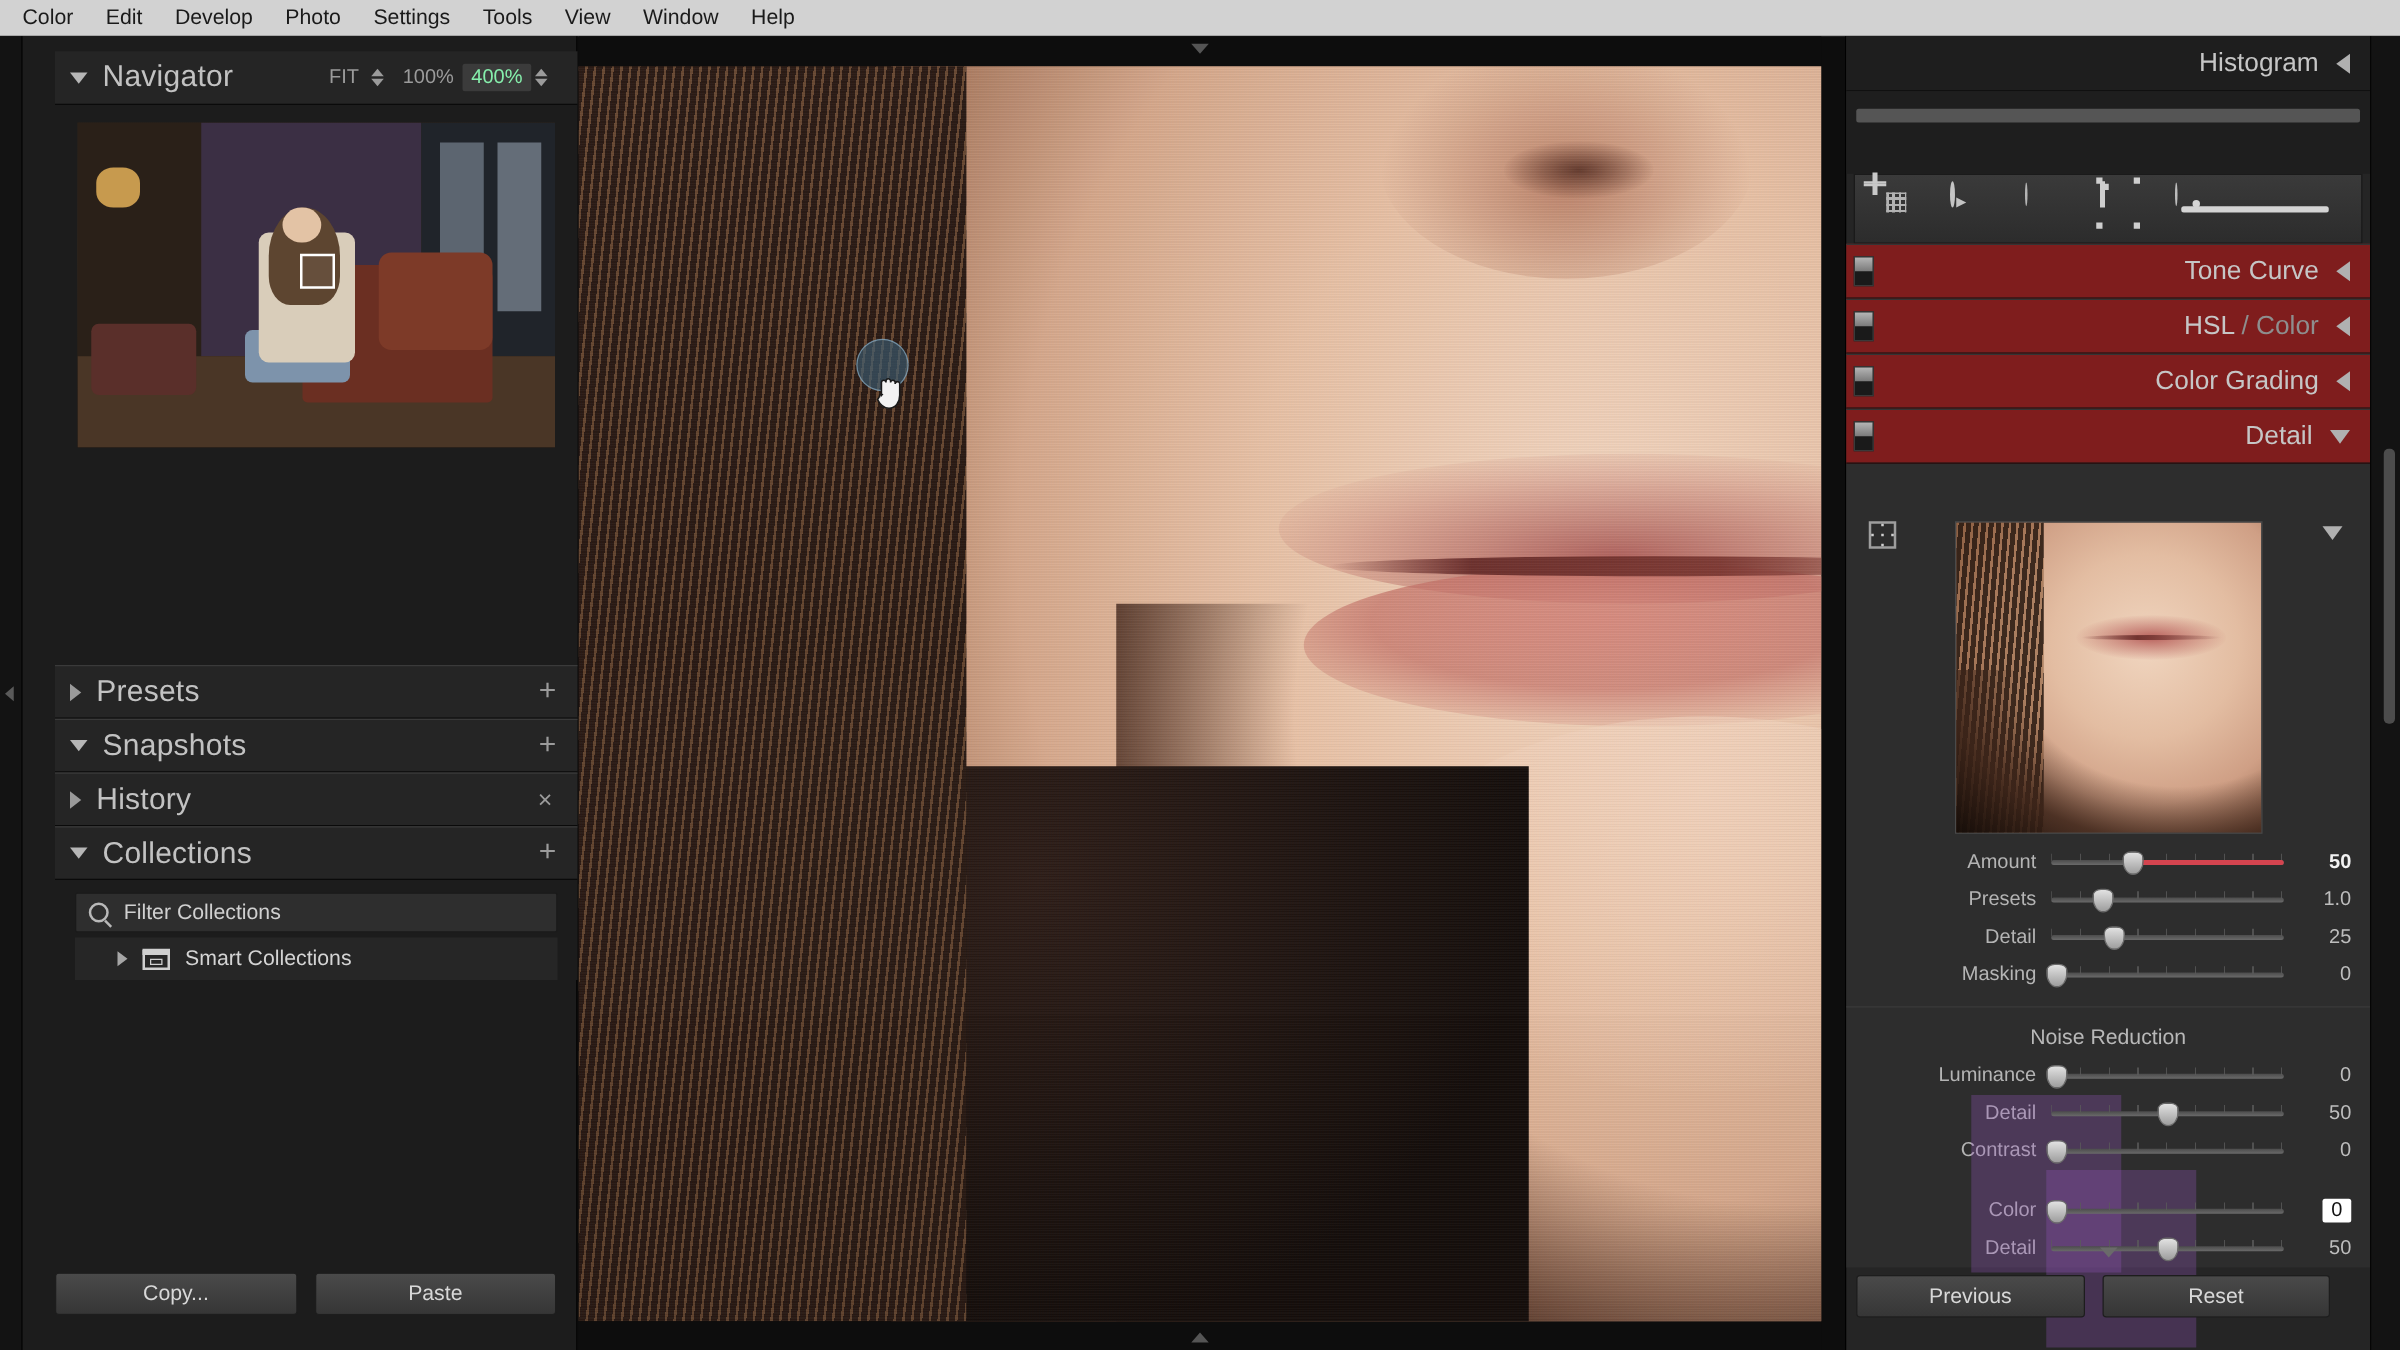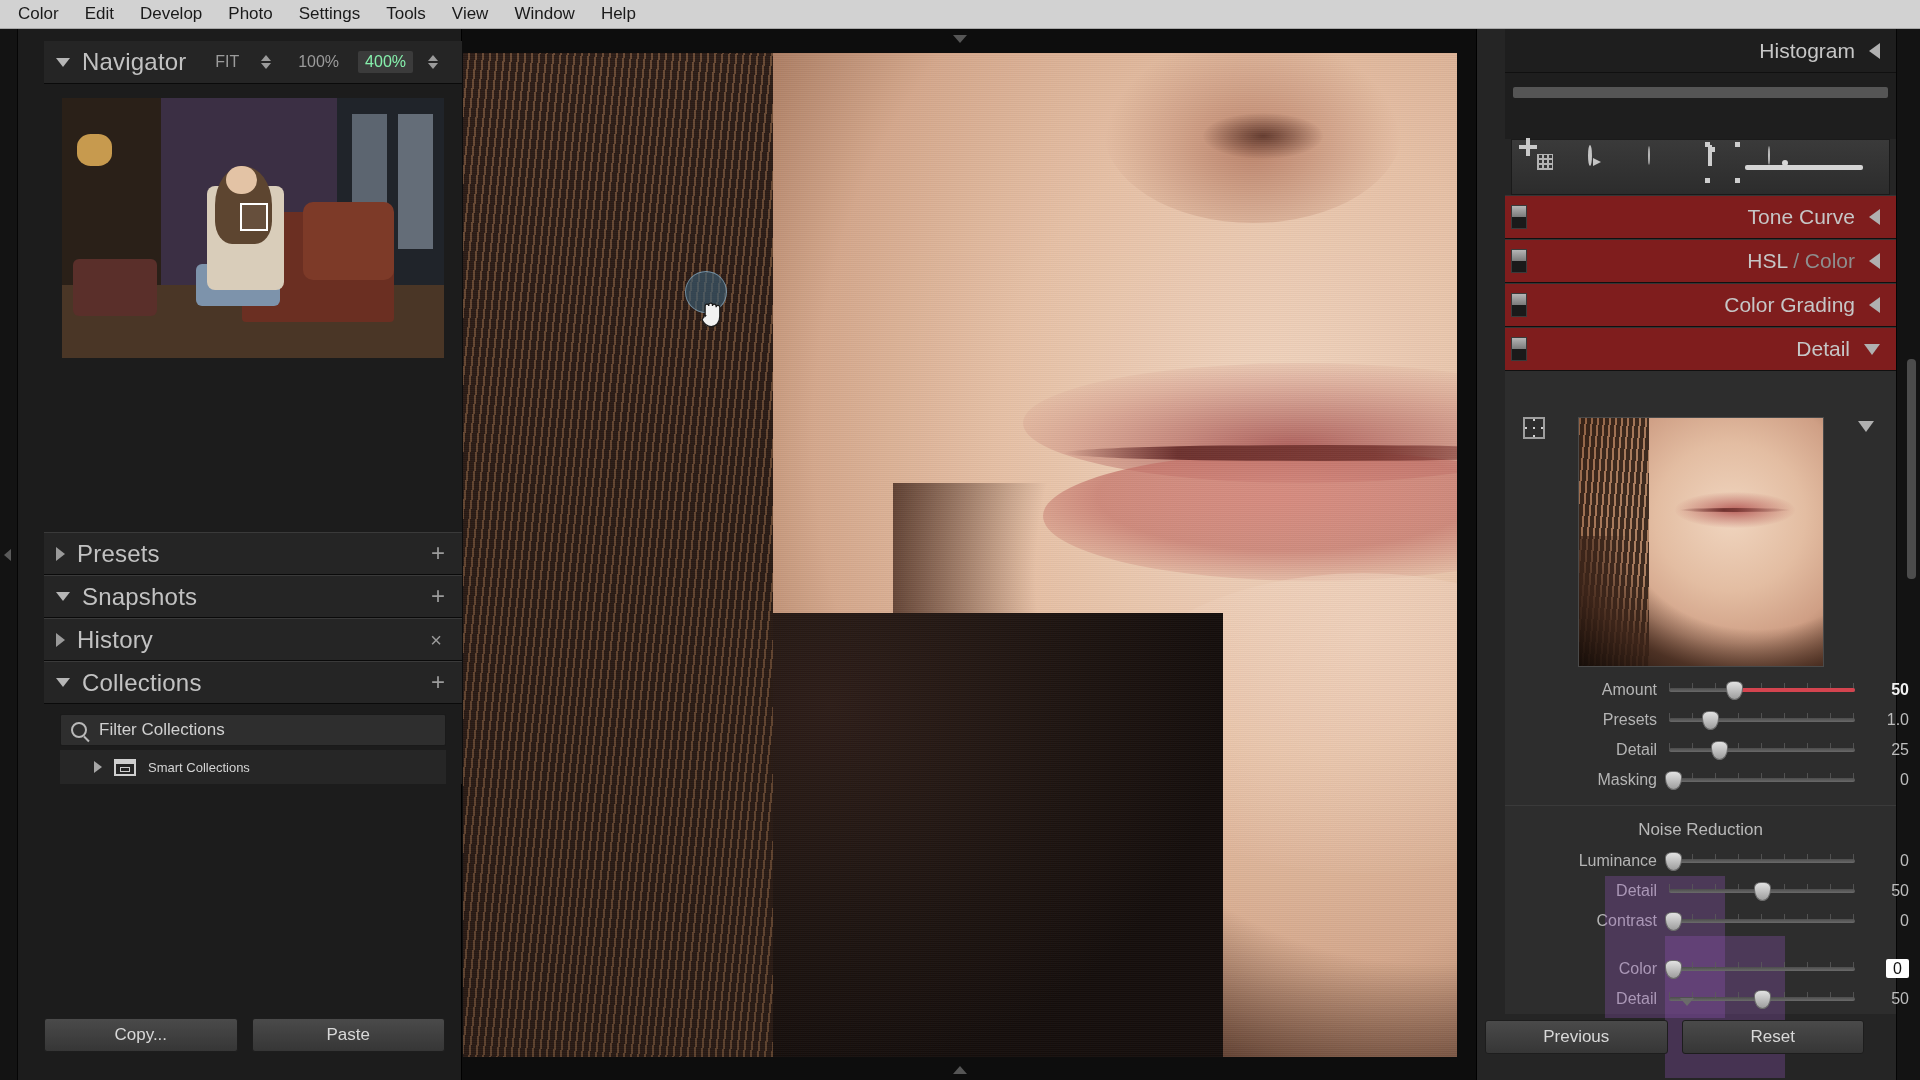--- a/index.html
+++ b/index.html
@@ -50,21 +50,21 @@
     padding-left: 12px;
   }
   .panel-head.top { border-top: none; }
   .tri {
     width: 0; height: 0; margin-right: 12px; flex: none;
   }
   .tri.down { border-left: 7px solid transparent; border-right: 7px solid transparent; border-top: 9px solid #b6b6b6; }
   .tri.right { border-top: 7px solid transparent; border-bottom: 7px solid transparent; border-left: 9px solid #9a9a9a; }
   .panel-title { font-size: 24px; color: #c2c2c2; letter-spacing: .2px; }
   .panel-head .spacer { flex: 1; }
-  .zoom-opts { display: flex; align-items: center; gap: 12px; padding-right: 16px; }
+  .zoom-opts { display: flex; align-items: center; gap: 0; padding-right: 16px; }
   .zlabel { font-size: 16px; color: #9b9b9b; padding: 2px 7px; }
   .zlabel.sel { color: #86efac; font-weight: normal; background: #3b3b3b; border-radius: 2px;}
   .spin { display: inline-flex; flex-direction: column; gap: 2px; margin: 0 8px 0 3px;}
   .spin i { width:0;height:0;border-left:5px solid transparent;border-right:5px solid transparent;}
   .spin i.u { border-bottom: 6px solid #9b9b9b; }
   .spin i.d { border-top: 6px solid #9b9b9b; }
   .plus-btn { position:absolute; right: 14px; top: 50%; margin-top:-10px; width: 20px; height: 20px; color:#9b9b9b; font-size: 24px; line-height: 18px; text-align:center; }
   .x-btn { position:absolute; right: 16px; top: 50%; margin-top:-10px; width: 20px; height: 20px; color:#9b9b9b; font-size: 20px; line-height: 20px; text-align:center; }
 
   .nav-preview-wrap {
@@ -113,21 +113,21 @@
   .coll-row {
     margin: 4px 16px 0 16px; height: 34px; background: #262626;
     display: flex; align-items: center; padding-left: 34px; gap: 12px;
   }
   .coll-tri { width:0;height:0;border-top:6px solid transparent;border-bottom:6px solid transparent;border-left:8px solid #a6a6a6; flex:none;}
   .box-icon {
     width: 22px; height: 17px; border: 2px solid #cfcfcf; position: relative; flex:none;
   }
   .box-icon:before { content:''; position:absolute; left:-2px; top:-1px; right:-2px; height:4px; background:#cfcfcf; }
   .box-icon:after { content:''; position:absolute; left:4px; bottom:2px; right:4px; height:3px; border:1px solid #cfcfcf; }
-  .coll-label { font-size: 13px; color: #d4d4d4; }
+  .coll-label { font-size: 17px; color: #d4d4d4; }
 
   .left-bottom {
     position: absolute; left: 44px; right: 18px; bottom: 28px; display: flex; gap: 14px;
   }
   .btn {
     flex: 1; height: 34px; background: #3e3e3e; border: 1px solid #1d1d1d; border-radius: 3px;
     color: #d8d8d8; font-size: 17px; display: flex; align-items: center; justify-content: center;
     background-image: linear-gradient(180deg,#4a4a4a,#363636);
   }
 
@@ -205,21 +205,21 @@
     position: absolute; left: 222px; top: 218px; width: 42px; height: 42px;
     border-radius: 50%; background: rgba(60,95,118,.62); border: 1px solid rgba(160,200,225,.55);
   }
   .hand-cursor { position: absolute; left: 235px; top: 245px; width: 28px; height: 32px; }
 
   
   .right-panel {
     position: absolute; right: 0; top: 0; width: 444px; height: 1051px;
     background: #252525; border-left: 1px solid #000;
   }
-  .rp-inner { position: absolute; left: 0; top: 0; right: 24px; bottom: 0; padding-left: 28px; }
+  .rp-inner { position: absolute; left: 0; top: 0; right: 24px; bottom: 0; }
   .right-edge-bar {
     position: absolute; right: 0; top: 0; width: 24px; height: 100%;
     background: #131313; border-left: 1px solid #050505;
   }
   .right-edge-arrow {
     position:absolute; right: 5px; top: 50%; margin-top: -6px;
     width:0;height:0;border-top:6px solid transparent;border-bottom:6px solid transparent;border-left:7px solid #5a5a5a;
   }
   .rp-scrollbar {
     position:absolute; right: 4px; top: 330px; width: 9px; height: 220px;

